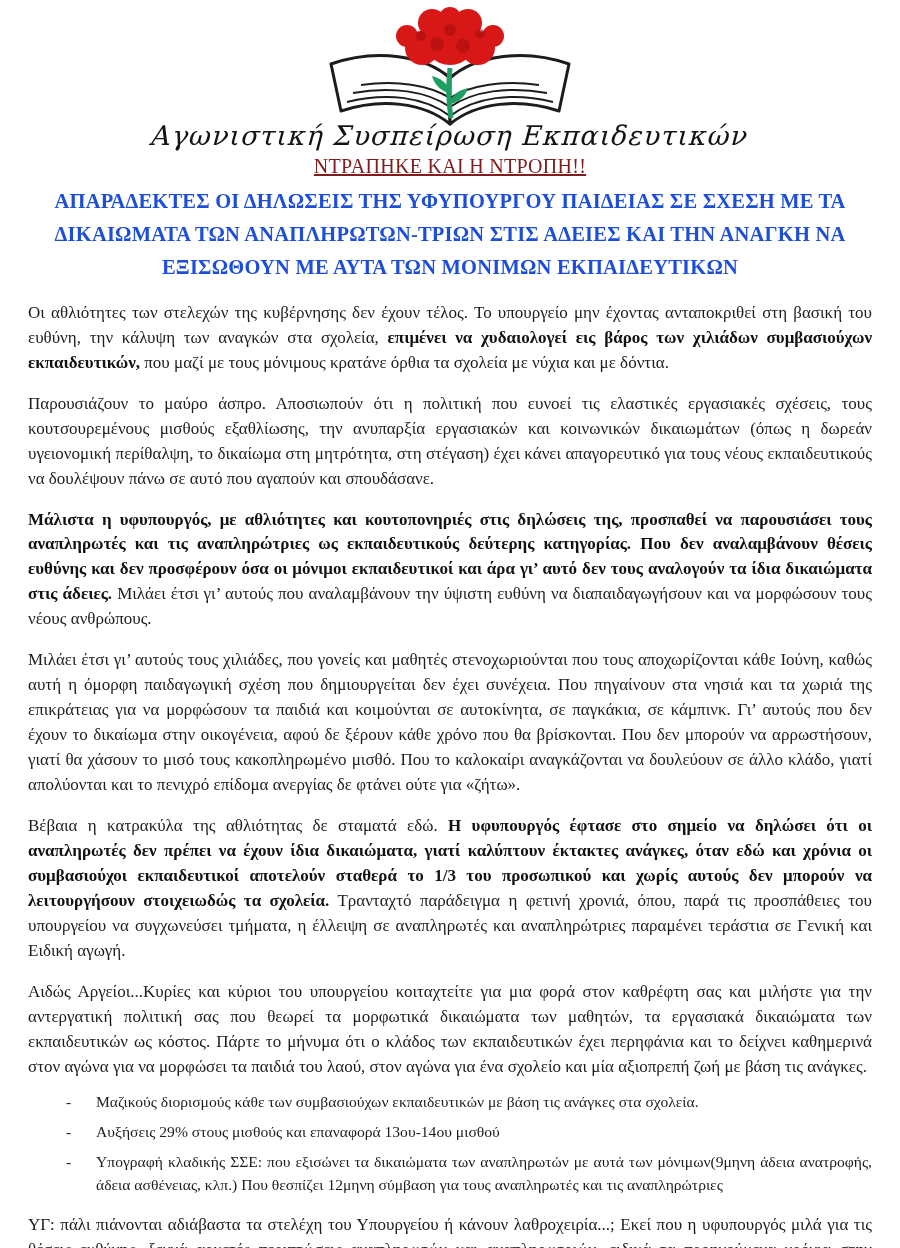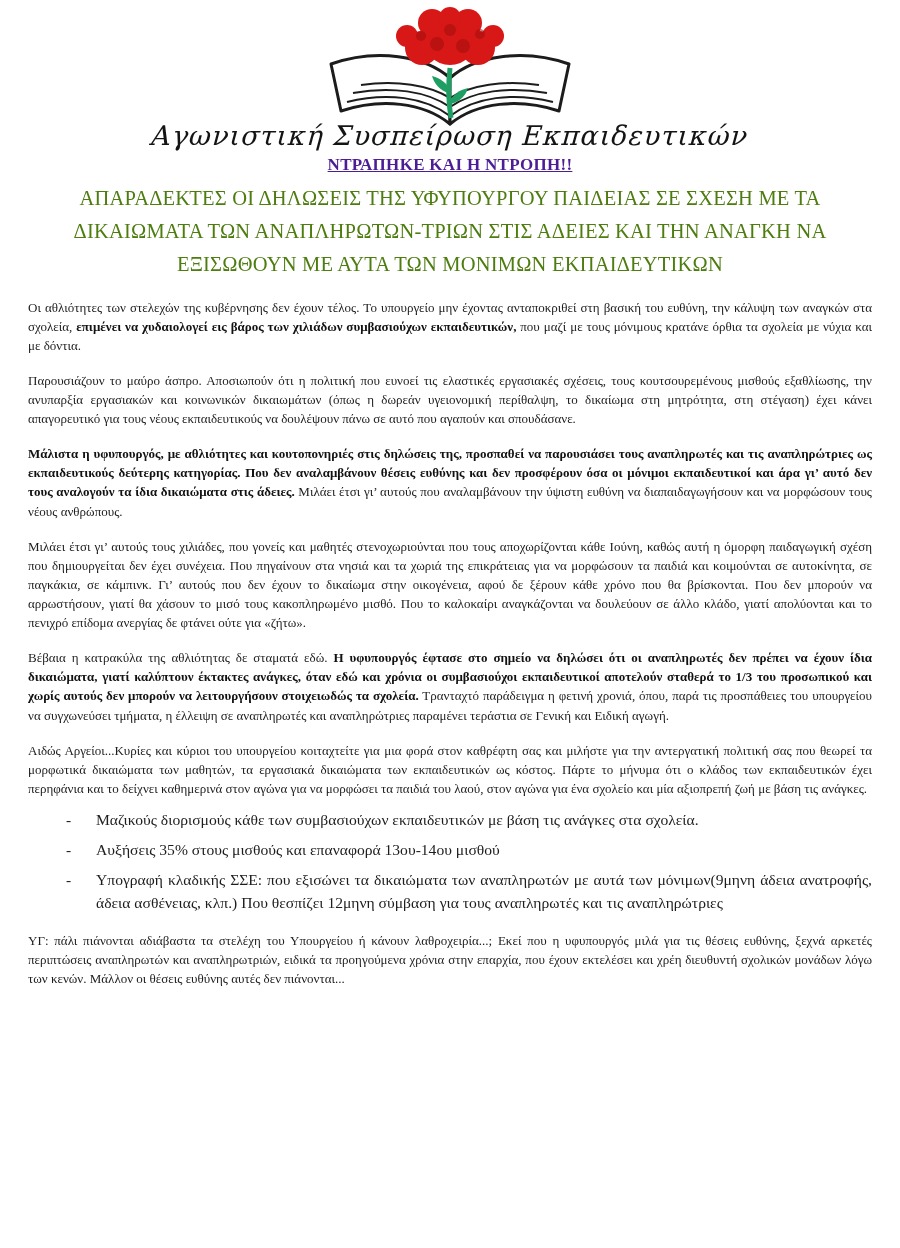--- a/index.html
+++ b/index.html
@@ -24,40 +24,40 @@
     font-style: italic;
     font-size: 27px;
     letter-spacing: 1px;
     color: #141414;
     margin-top: -14px;
     transform: skewX(-4deg);
     white-space: nowrap;
   }
   .shame-line {
     text-align: center;
-    font-weight: bold;
-    font-size: 17px;
+    font-weight: normal;
+    font-size: 20px;
     text-decoration: underline;
     margin-top: 4px;
     letter-spacing: 0.3px;
-    color: #4c1d95;
+    color: #7f1d1d;
   }
   .headline {
     text-align: center;
-    font-weight: normal;
+    font-weight: bold;
     font-size: 20.5px;
     line-height: 1.62;
-    color: #4d7c0f;
+    color: #1d4ed8;
     margin: 7px 6px 0 6px;
     letter-spacing: 0.2px;
   }
   .headline.second { margin-top: 9px; }
   .body-text { margin-top: 10px; }
   .para {
-    font-size: 13px;
+    font-size: 17px;
     line-height: 1.47;
     text-align: justify;
     margin: 16px 0 11px 0;
     color: #1d1d1d;
   }
   .para b { color: #121212; }
   .bullets { margin: 2px 0 10px 0; }
   .bullet-item {
     display: flex;
     font-size: 15.6px;
@@ -141,21 +141,21 @@
     <p class="para">Αιδώς Αργείοι...Κυρίες και κύριοι του υπουργείου κοιταχτείτε για μια φορά στον καθρέφτη σας και μιλήστε για την αντεργατική πολιτική σας που θεωρεί τα μορφωτικά δικαιώματα των μαθητών, τα εργασιακά δικαιώματα των εκπαιδευτικών ως κόστος. Πάρτε το μήνυμα ότι ο κλάδος των εκπαιδευτικών έχει περηφάνια και το δείχνει καθημερινά στον αγώνα για να μορφώσει τα παιδιά του λαού, στον αγώνα για ένα σχολείο και μία αξιοπρεπή ζωή με βάση τις ανάγκες.</p>
 
 
     <div class="bullets">
       <div class="bullet-item">
         <span class="bullet-marker">-</span>
         <span class="bullet-text">Μαζικούς διορισμούς κάθε των συμβασιούχων εκπαιδευτικών με βάση τις ανάγκες στα σχολεία.</span>
       </div>
       <div class="bullet-item">
         <span class="bullet-marker">-</span>
-        <span class="bullet-text">Αυξήσεις 35% στους μισθούς και επαναφορά 13ου-14ου μισθού</span>
+        <span class="bullet-text">Αυξήσεις 29% στους μισθούς και επαναφορά 13ου-14ου μισθού</span>
       </div>
       <div class="bullet-item">
         <span class="bullet-marker">-</span>
         <span class="bullet-text">Υπογραφή κλαδικής ΣΣΕ: που εξισώνει τα δικαιώματα των αναπληρωτών με αυτά των μόνιμων(9μηνη άδεια ανατροφής, άδεια ασθένειας, κλπ.) Που θεσπίζει 12μηνη σύμβαση για τους αναπληρωτές και τις αναπληρώτριες</span>
       </div>
     </div>
 
     <p class="para">ΥΓ: πάλι πιάνονται αδιάβαστα τα στελέχη του Υπουργείου ή κάνουν λαθροχειρία...; Εκεί που η υφυπουργός μιλά για τις θέσεις ευθύνης, ξεχνά αρκετές περιπτώσεις αναπληρωτών και αναπληρωτριών, ειδικά τα προηγούμενα χρόνια στην επαρχία, που έχουν εκτελέσει και χρέη διευθυντή σχολικών μονάδων λόγω των κενών. Μάλλον οι θέσεις ευθύνης αυτές δεν πιάνονται...</p>
 
   </div>

